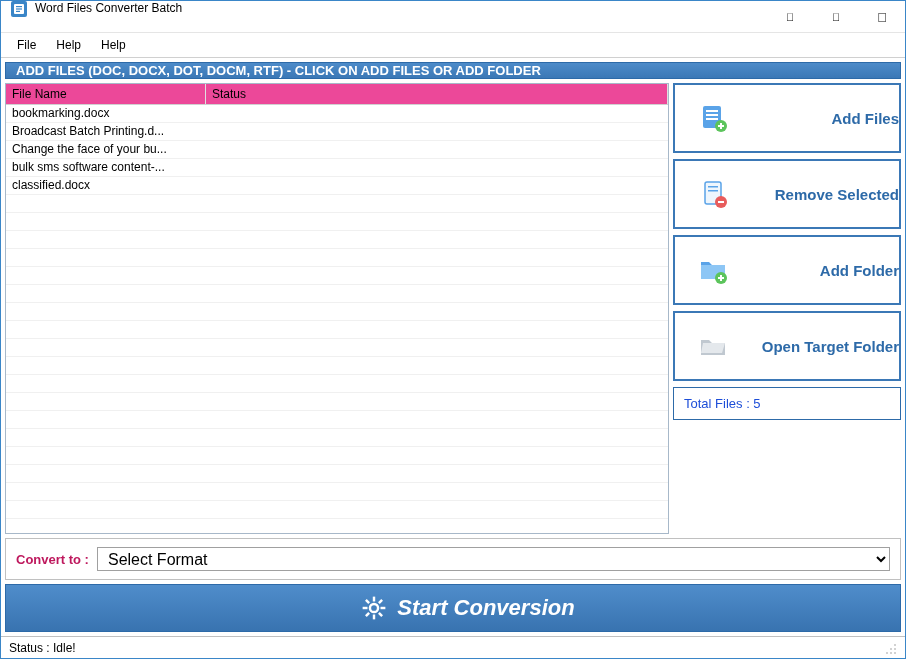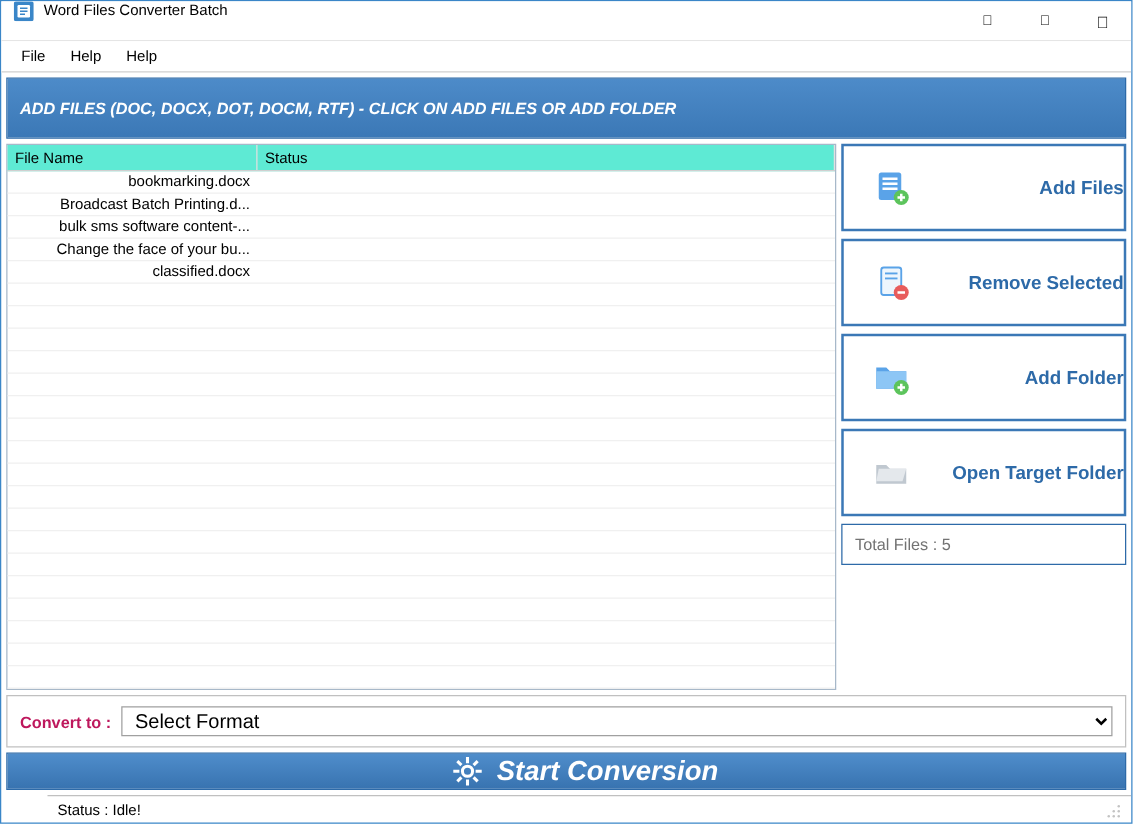--- a/index.html
+++ b/index.html
@@ -11,51 +11,51 @@
   .titlebar .title { flex: 1; font-size: 12px; }
   .titlebar .win-btns { display: flex; }
   .titlebar .win-btn { width: 46px; height: 32px; display: flex; align-items: center; justify-content: center; font-family: "Segoe MDL2 Assets","Segoe UI Symbol",sans-serif; font-size: 11px; cursor: default; }
   .titlebar .win-btn.close { font-size: 13px; }
   
   
   .menubar { height: 25px; display: flex; align-items: center; padding: 0 6px; background: #fff; border-bottom: 1px solid #d0d0d0; }
   .menubar .menu-item { padding: 3px 10px; font-size: 12px; }
   
   
-  .instruction { background: linear-gradient(#4d8bc9,#3b78b6); color: #fff; font-weight: bold; font-size: 13px; padding: 16px 10px; border: 1px solid #2d6aa8; margin: 4px; font-style: italic; }
+  .instruction { background: linear-gradient(#4d8bc9,#3b78b6); color: #fff; font-weight: bold; font-size: 13px; padding: 0 10px; border: 1px solid #2d6aa8; margin: 4px; }
   
   
   .main { flex: 1; display: flex; padding: 0 4px 4px 4px; gap: 4px; min-height: 0; }
   .file-pane { flex: 1; border: 1px solid #a7b8c9; background: #fff; display: flex; flex-direction: column; }
-  .file-header { display: flex; border-bottom: 1px solid #d0d0d0; background: #5eead4; }
+  .file-header { display: flex; border-bottom: 1px solid #d0d0d0; background: #ec4899; }
   .file-header .col { padding: 3px 6px; font-size: 12px; border-right: 1px solid #e0e0e0; }
   .file-header .col.name { width: 200px; }
   .file-header .col.status { flex: 1; }
   .file-rows { flex: 1; }
   .file-row { display: flex; height: 18px; border-bottom: 1px solid #f0f0f0; }
   .file-row .cell { padding: 1px 6px; font-size: 12px; white-space: nowrap; overflow: hidden; text-overflow: ellipsis; }
-  .file-row .cell.name { width: 200px; text-align: right; }
+  .file-row .cell.name { width: 200px; }
   .file-row .cell.status { flex: 1; }
   
   .side { width: 228px; display: flex; flex-direction: column; gap: 6px; }
   .side-btn { height: 70px; border: 2px solid #3b78b6; background: #fff; display: flex; align-items: center; justify-content: space-between; padding-left: 22px; gap: 10px; color: #2d6aa8; font-weight: bold; font-size: 15px; cursor: pointer; }
   .side-btn .icon { width: 32px; height: 32px; flex-shrink: 0; }
-  .total-box { border: 1px solid #2d6aa8; padding: 8px 10px; color: #737373; font-size: 13px; }
+  .total-box { border: 1px solid #2d6aa8; padding: 8px 10px; color: #1d4ed8; font-size: 13px; }
   
   
   .convert-row { padding: 8px 10px; margin: 0 4px 4px 4px; border: 1px solid #c0c0c0; display: flex; align-items: center; gap: 8px; }
   .convert-row label { color: #be185d; font-weight: bold; font-size: 13px; }
   .convert-row select { flex: 1; height: 24px; font-size: 16px; padding: 2px 6px; border: 1px solid #a0a0a0; background: #fff; }
   
   
-  .start-bar { margin: 0 4px 4px 4px; background: linear-gradient(#4f8dcb,#3873b0); border: 1px solid #2d6aa8; height: 30px; display: flex; align-items: center; justify-content: center; gap: 10px; color: #fff; font-weight: bold; font-size: 22px; font-style: italic; cursor: pointer; padding-left: 30px; }
+  .start-bar { margin: 0 4px 4px 4px; background: linear-gradient(#4f8dcb,#3873b0); border: 1px solid #2d6aa8; height: 48px; display: flex; align-items: center; justify-content: center; gap: 10px; color: #fff; font-weight: bold; font-size: 22px; font-style: italic; cursor: pointer; padding-left: 30px; }
   .start-bar .gear { width: 26px; height: 26px; }
   
   
-  .statusbar { height: 22px; border-top: 1px solid #c0c0c0; display: flex; align-items: center; padding: 0 8px; font-size: 12px; justify-content: space-between; margin-left: 37px; }
+  .statusbar { height: 22px; border-top: 1px solid #c0c0c0; display: flex; align-items: center; padding: 0 8px; font-size: 12px; justify-content: space-between; }
   .statusbar .grip { width: 14px; height: 14px; opacity: 0.5; }
 </style>
 </head>
 <body>
 
 <div class="titlebar">
   <svg class="app-icon" viewBox="0 0 16 16">
       <rect width="16" height="16" fill="#3a86c8" rx="2"></rect>
       <rect x="3" y="3" width="10" height="10" fill="#fff" rx="1"></rect>
       <rect x="5" y="5" width="6" height="1.2" fill="#3a86c8"></rect>
@@ -87,25 +87,25 @@
     <div class="file-rows" id="file-rows">
         <div class="file-row">
           <div class="cell name">bookmarking.docx</div>
           <div class="cell status"></div>
         </div>
         <div class="file-row">
           <div class="cell name">Broadcast Batch Printing.d...</div>
           <div class="cell status"></div>
         </div>
         <div class="file-row">
+          <div class="cell name">Change the face of your bu...</div>
+          <div class="cell status"></div>
+        </div>
+        <div class="file-row">
           <div class="cell name">bulk sms software content-...</div>
-          <div class="cell status"></div>
-        </div>
-        <div class="file-row">
-          <div class="cell name">Change the face of your bu...</div>
           <div class="cell status"></div>
         </div>
         <div class="file-row">
           <div class="cell name">classified.docx</div>
           <div class="cell status"></div>
         </div>
         <div class="file-row">
           <div class="cell name"></div>
           <div class="cell status"></div>
         </div>

